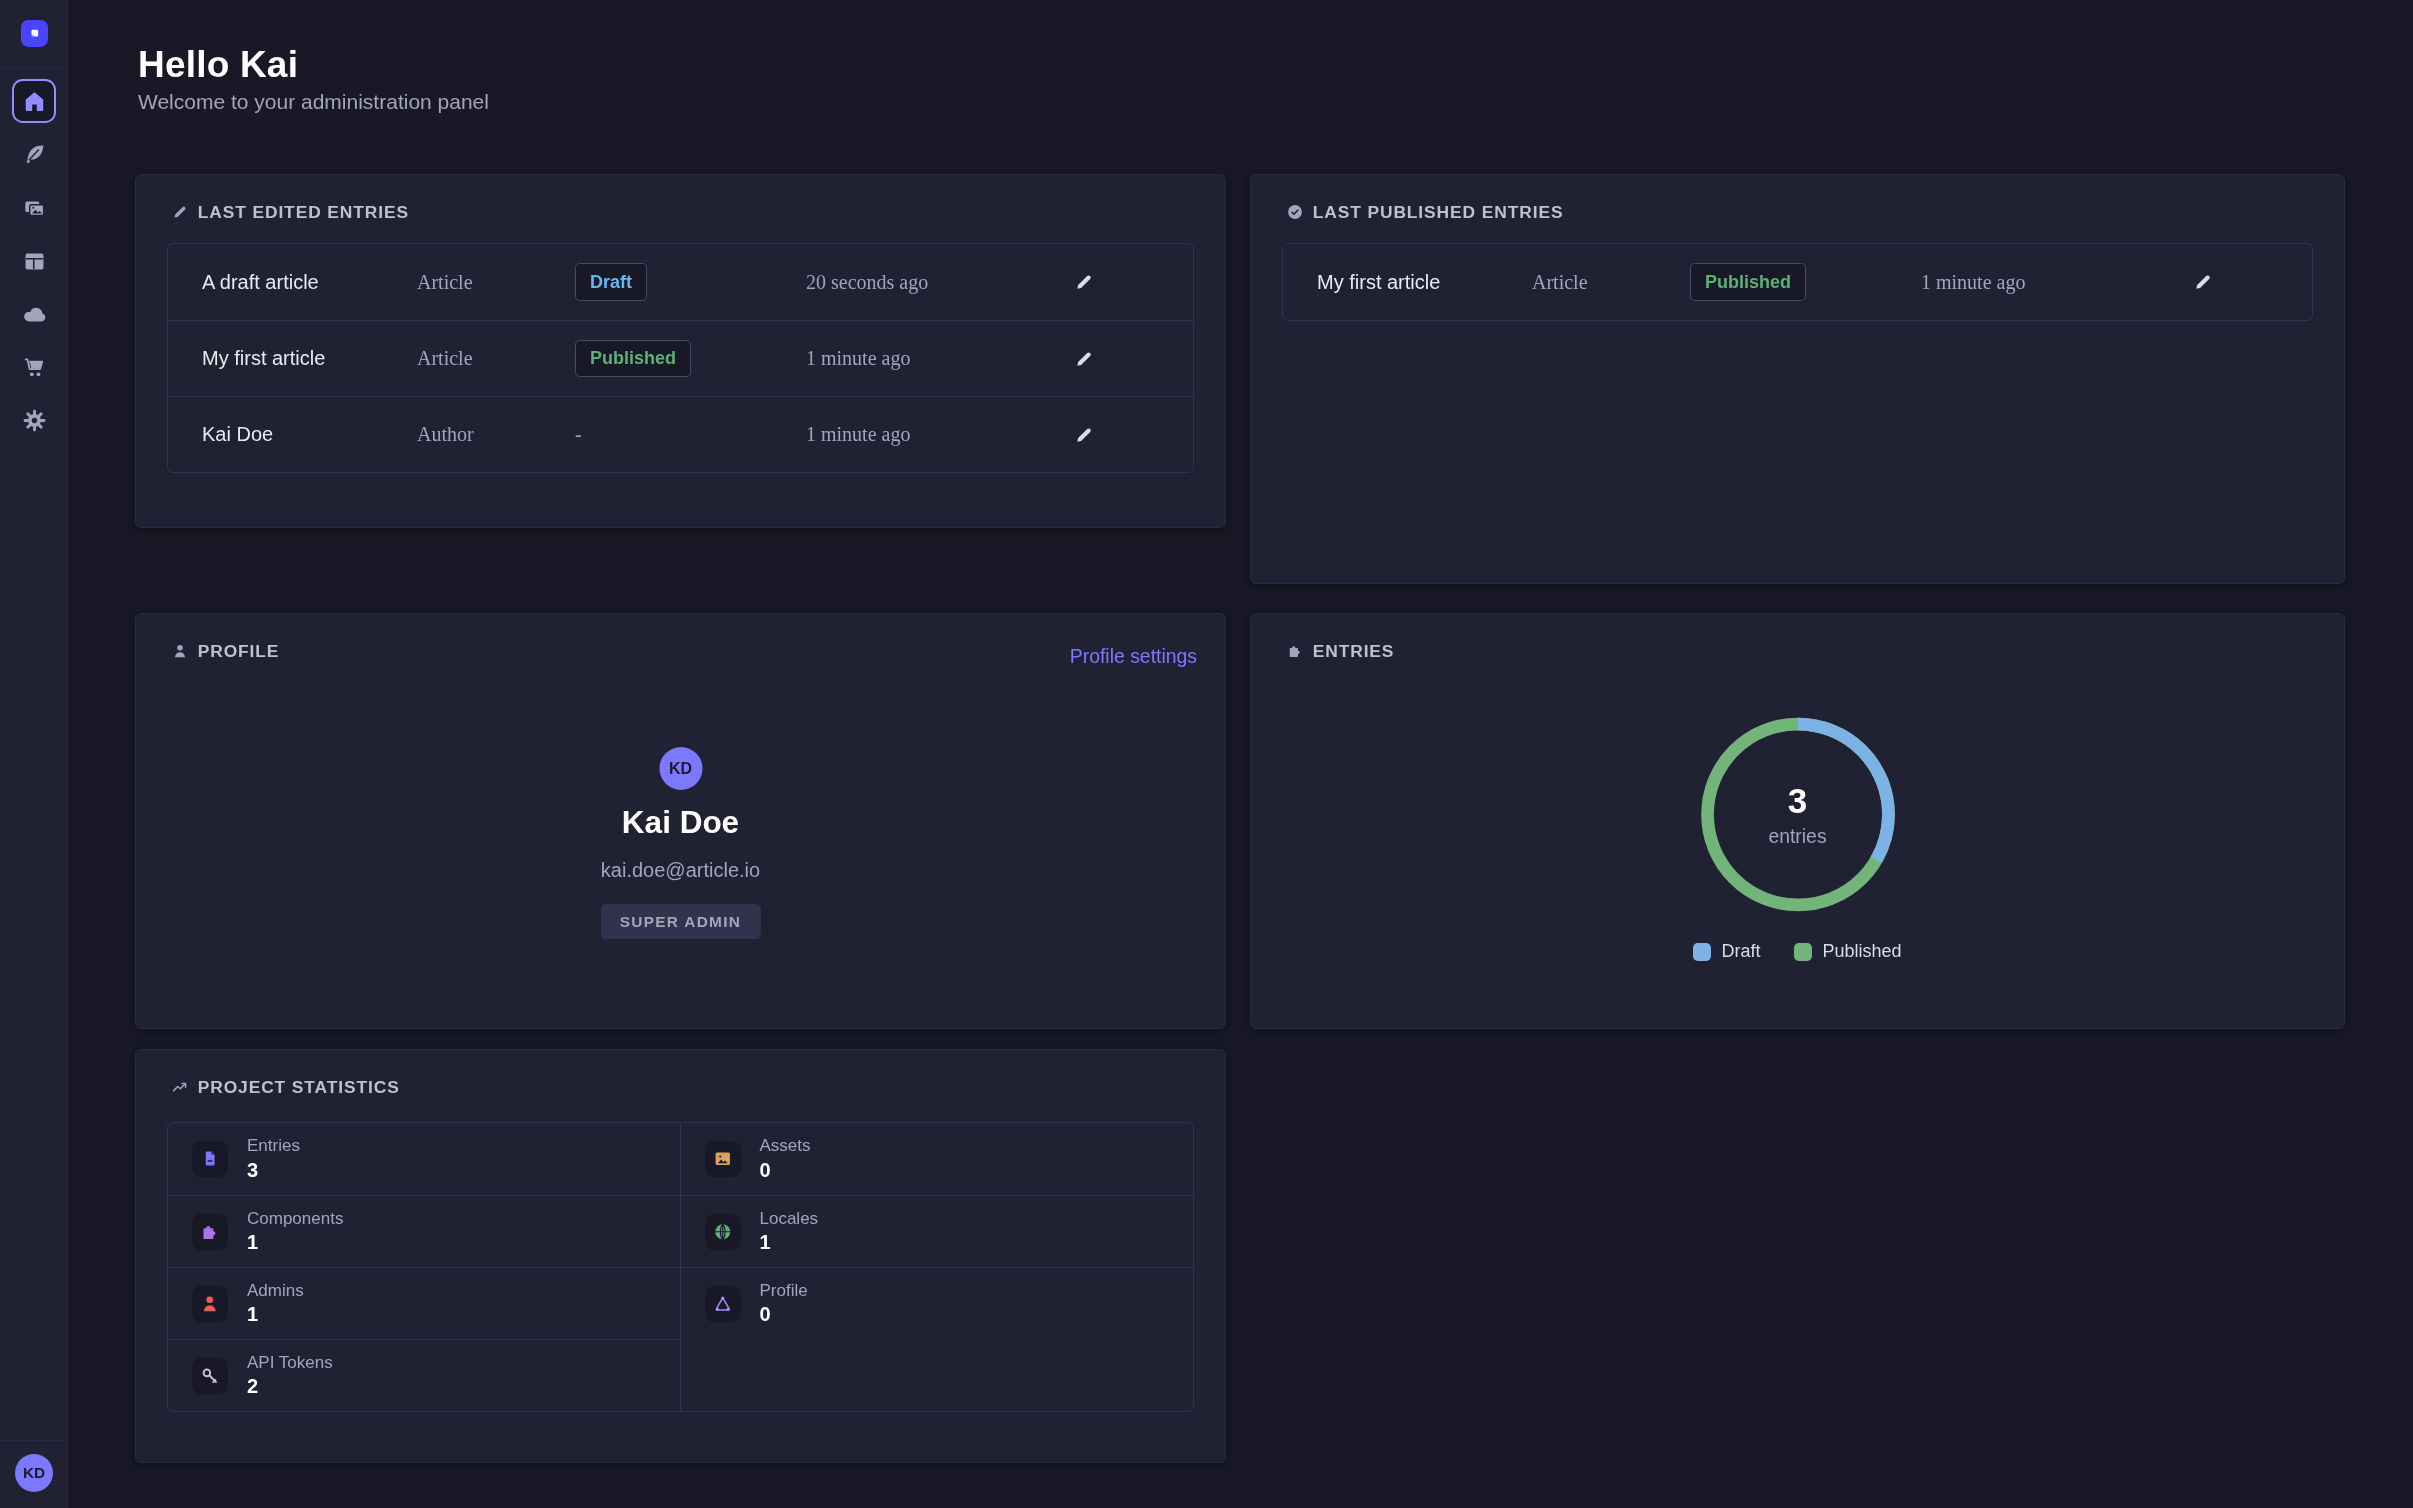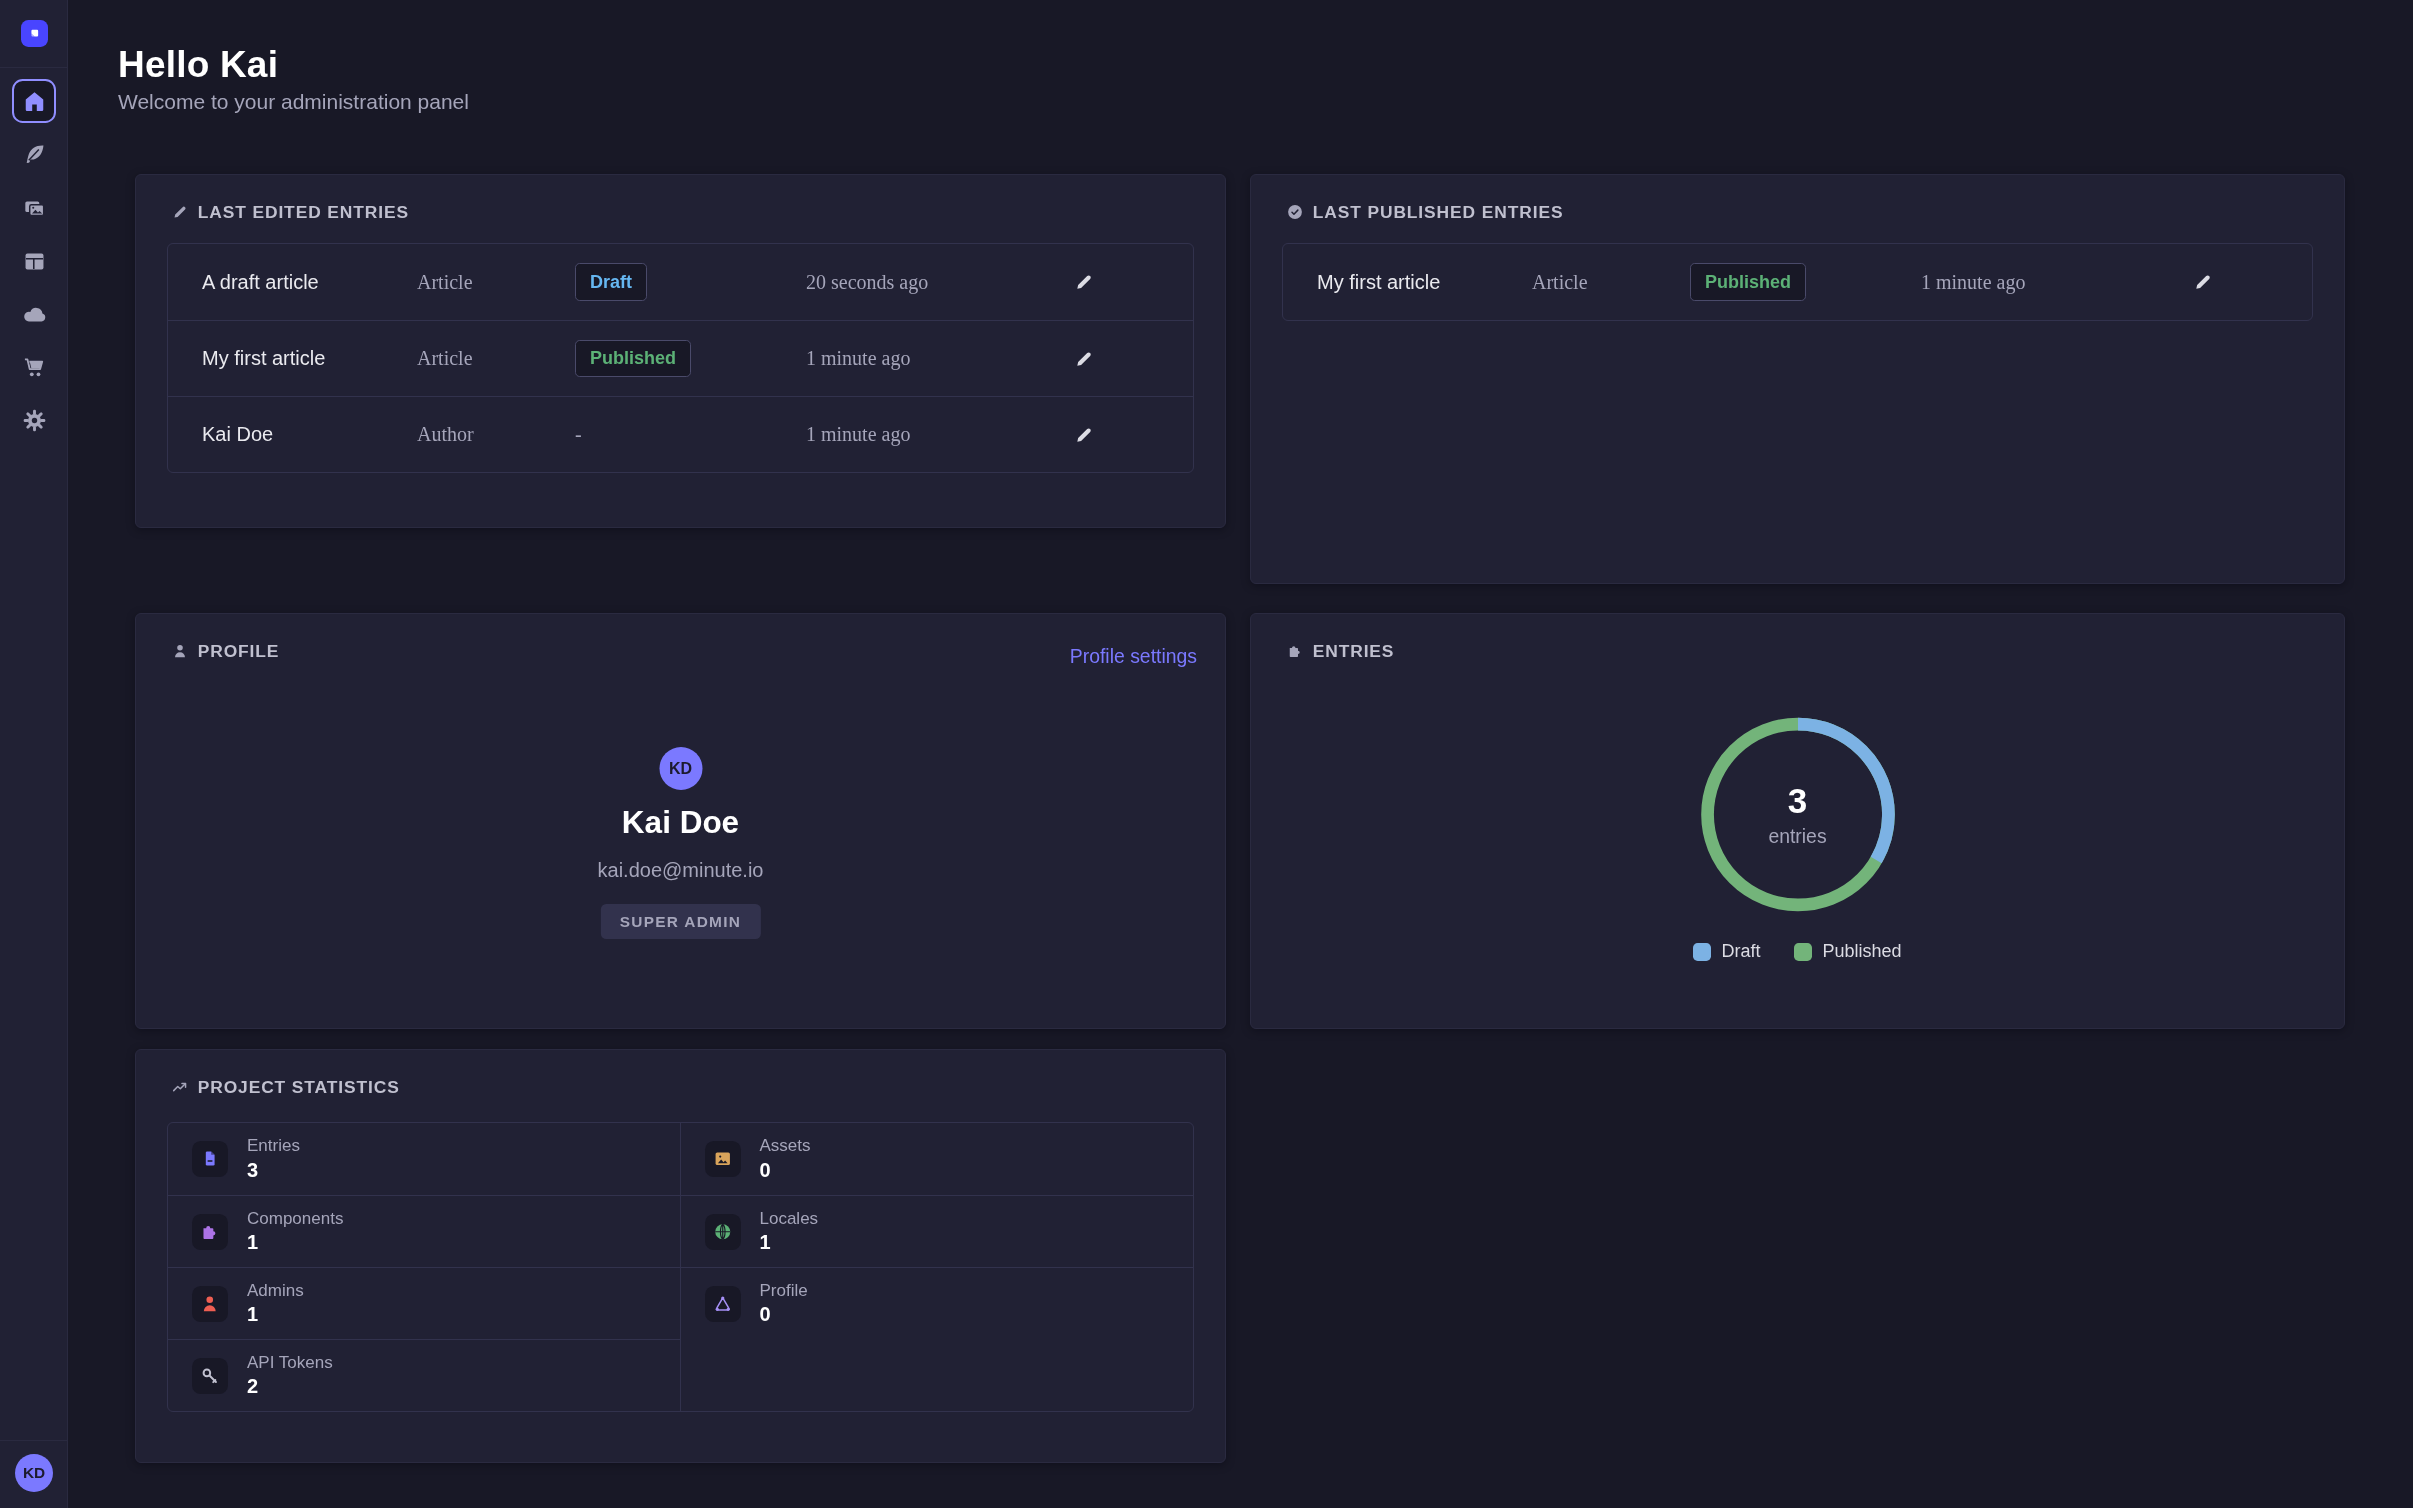--- a/index.html
+++ b/index.html
@@ -31,21 +31,21 @@
     display:flex; align-items:center; justify-content:center; color:var(--icon-gray); cursor:pointer; }
   .nav-btn svg{ width:25px; height:25px; }
   .nav-btn.active{ background:var(--page-bg); border:2px solid var(--accent-ring); color:var(--accent-ring); }
   .n1{ top:101px; } .n2{ top:154px; } .n3{ top:208px; } .n4{ top:261px; }
   .n5{ top:314px; } .n6{ top:367px; } .n7{ top:420px; }
   .sb-user{ position:absolute; left:34px; top:1473px; transform:translate(-50%,-50%);
     width:38px; height:38px; border-radius:50%; background:var(--accent-light); color:#1c1b2e;
     display:flex; align-items:center; justify-content:center; font-size:15.4px; font-weight:700; cursor:pointer; }
 
   
-  .page-head{ position:absolute; left:118px; top:44px; }
+  .page-head{ position:absolute; left:138px; top:44px; }
   .page-head h1{ font-size:37px; font-weight:700; color:#ffffff; letter-spacing:0.2px; }
   .page-head p{ margin-top:4px; font-size:21px; color:var(--text-secondary); }
 
   
   .card{ position:absolute; background:var(--card-bg); border:0.7px solid #2a2a40;
     border-radius:6px; box-shadow:0 2px 8px rgba(4,4,12,.35); }
   #card-le{ left:135px;  top:174px;  width:1091px; height:354px; }
   #card-lp{ left:1250px; top:174px;  width:1095px; height:410px;padding-left:27px; }
   #card-pr{ left:135px;  top:613px;  width:1091px; height:416px; }
   #card-en{ left:1250px; top:613px;  width:1095px; height:416px; }
@@ -268,21 +268,21 @@
       <circle cx="12" cy="7.6" r="3.7" fill="currentColor"></circle>
       <path fill="currentColor" d="M5.4 20.4a6.6 6.6 0 0 1 13.2 0Z"></path>
     </svg>
     <span class="hd-label">PROFILE</span>
   </div>
   <a class="profile-link">Profile settings</a>
   <div class="avatar-lg">
     <span>KD</span>
   </div>
   <div class="profile-name">Kai Doe</div>
-  <div class="profile-email">kai.doe@minute.io</div>
+  <div class="profile-email">kai.doe@article.io</div>
   <div class="role-badge">SUPER ADMIN</div>
 </section>
 
 <section class="card" id="card-en">
   <div class="card-head">
     <svg viewBox="0 0 24 24">
       <path fill="currentColor" d="M5 8h3a2.3 2.3 0 1 1 4.6 0H15a1 1 0 0 1 1 1v2.5a2.3 2.3 0 1 1 0 4.6V19a1 1 0 0 1-1 1H6a1 1 0 0 1-1-1Z"></path>
     </svg>
     <span class="hd-label">ENTRIES</span>
   </div>

